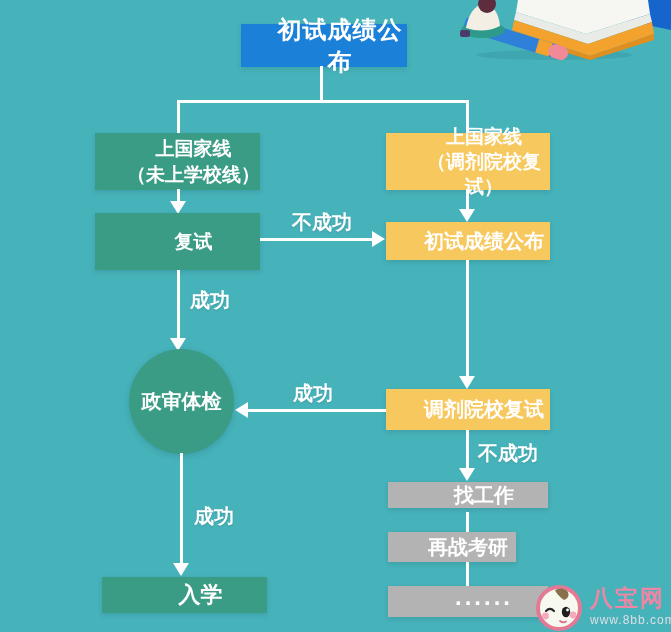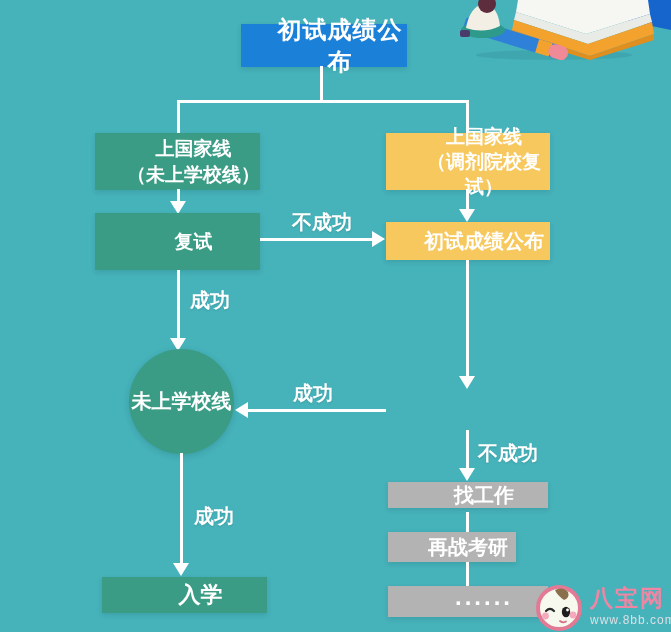--- a/index.html
+++ b/index.html
@@ -104,26 +104,29 @@
 
   <div class="line" style="left:260px;top:238px;width:114px;height:3px;"></div>
   <div class="arr arr-right" style="left:372px;top:231px;"></div>
   <div class="edge-label" style="left:272px;top:209px;width:100px;text-align:center;">不成功</div>
 
   <div class="line" style="left:177px;top:270px;width:3px;height:70px;"></div>
   <div class="arr arr-down" style="left:170px;top:338px;"></div>
   <div class="edge-label" style="left:190px;top:287px;">成功</div>
 
   <div class="circle" style="left:129px;top:349px;width:105px;height:105px;">
-    <span>未上学校线</span>
+    <span>政审体检</span>
   </div>
 
   <div class="line" style="left:466px;top:260px;width:3px;height:117px;"></div>
   <div class="arr arr-down" style="left:459px;top:376px;"></div>
 
+  <div class="box yellow one-line" style="left:386px;top:389px;width:164px;height:41px;">
+    <span>调剂院校复试</span>
+  </div>
 
   <div class="line" style="left:248px;top:409px;width:138px;height:3px;"></div>
   <div class="arr arr-left" style="left:235px;top:402px;"></div>
   <div class="edge-label" style="left:293px;top:380px;">成功</div>
 
   <div class="line" style="left:466px;top:430px;width:3px;height:39px;"></div>
   <div class="arr arr-down" style="left:459px;top:468px;"></div>
   <div class="edge-label" style="left:478px;top:440px;">不成功</div>
 
   <div class="box gray one-line" style="left:388px;top:482px;width:160px;height:26px;">

